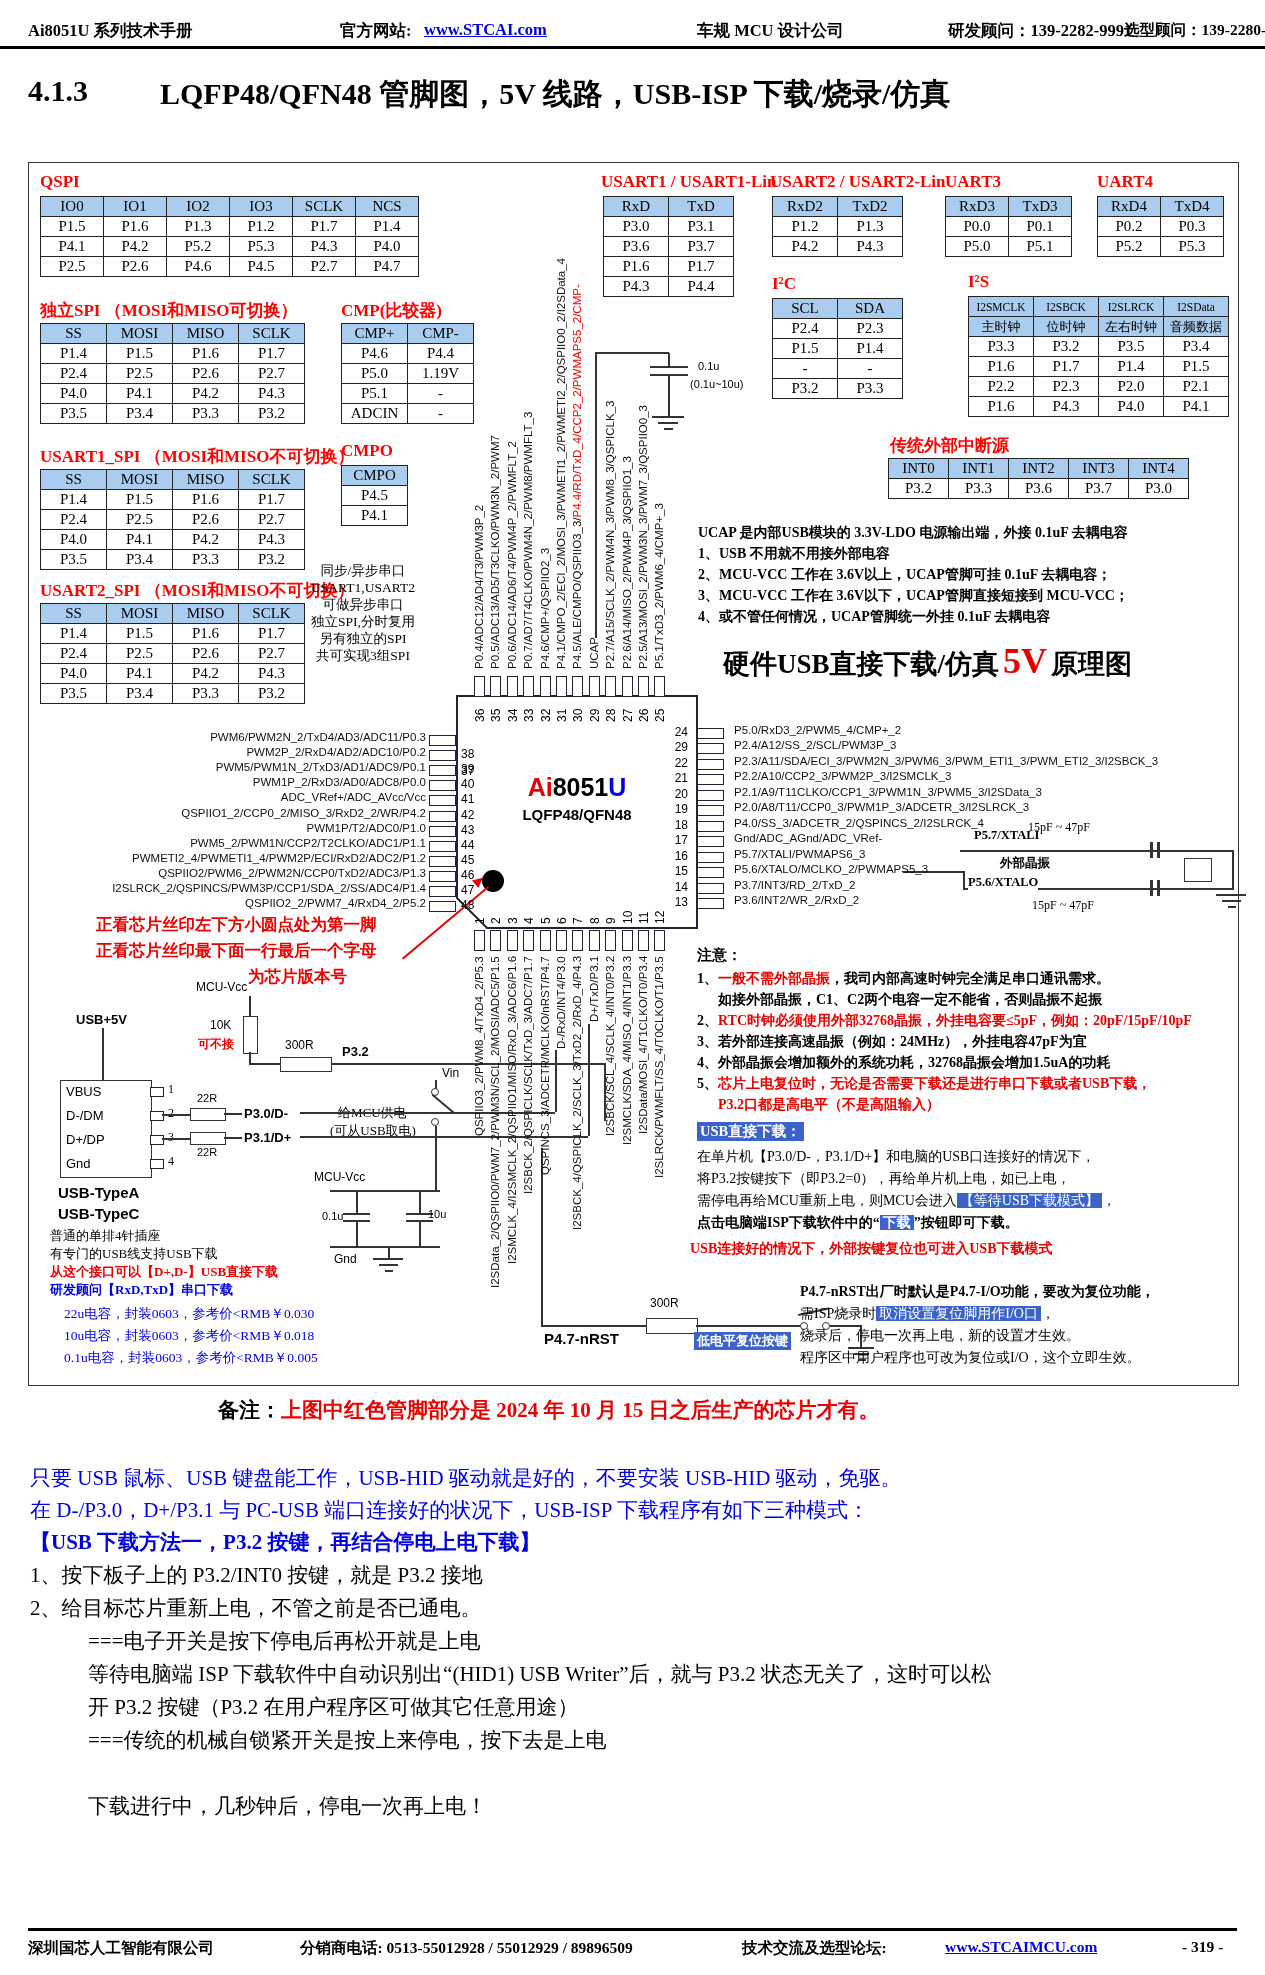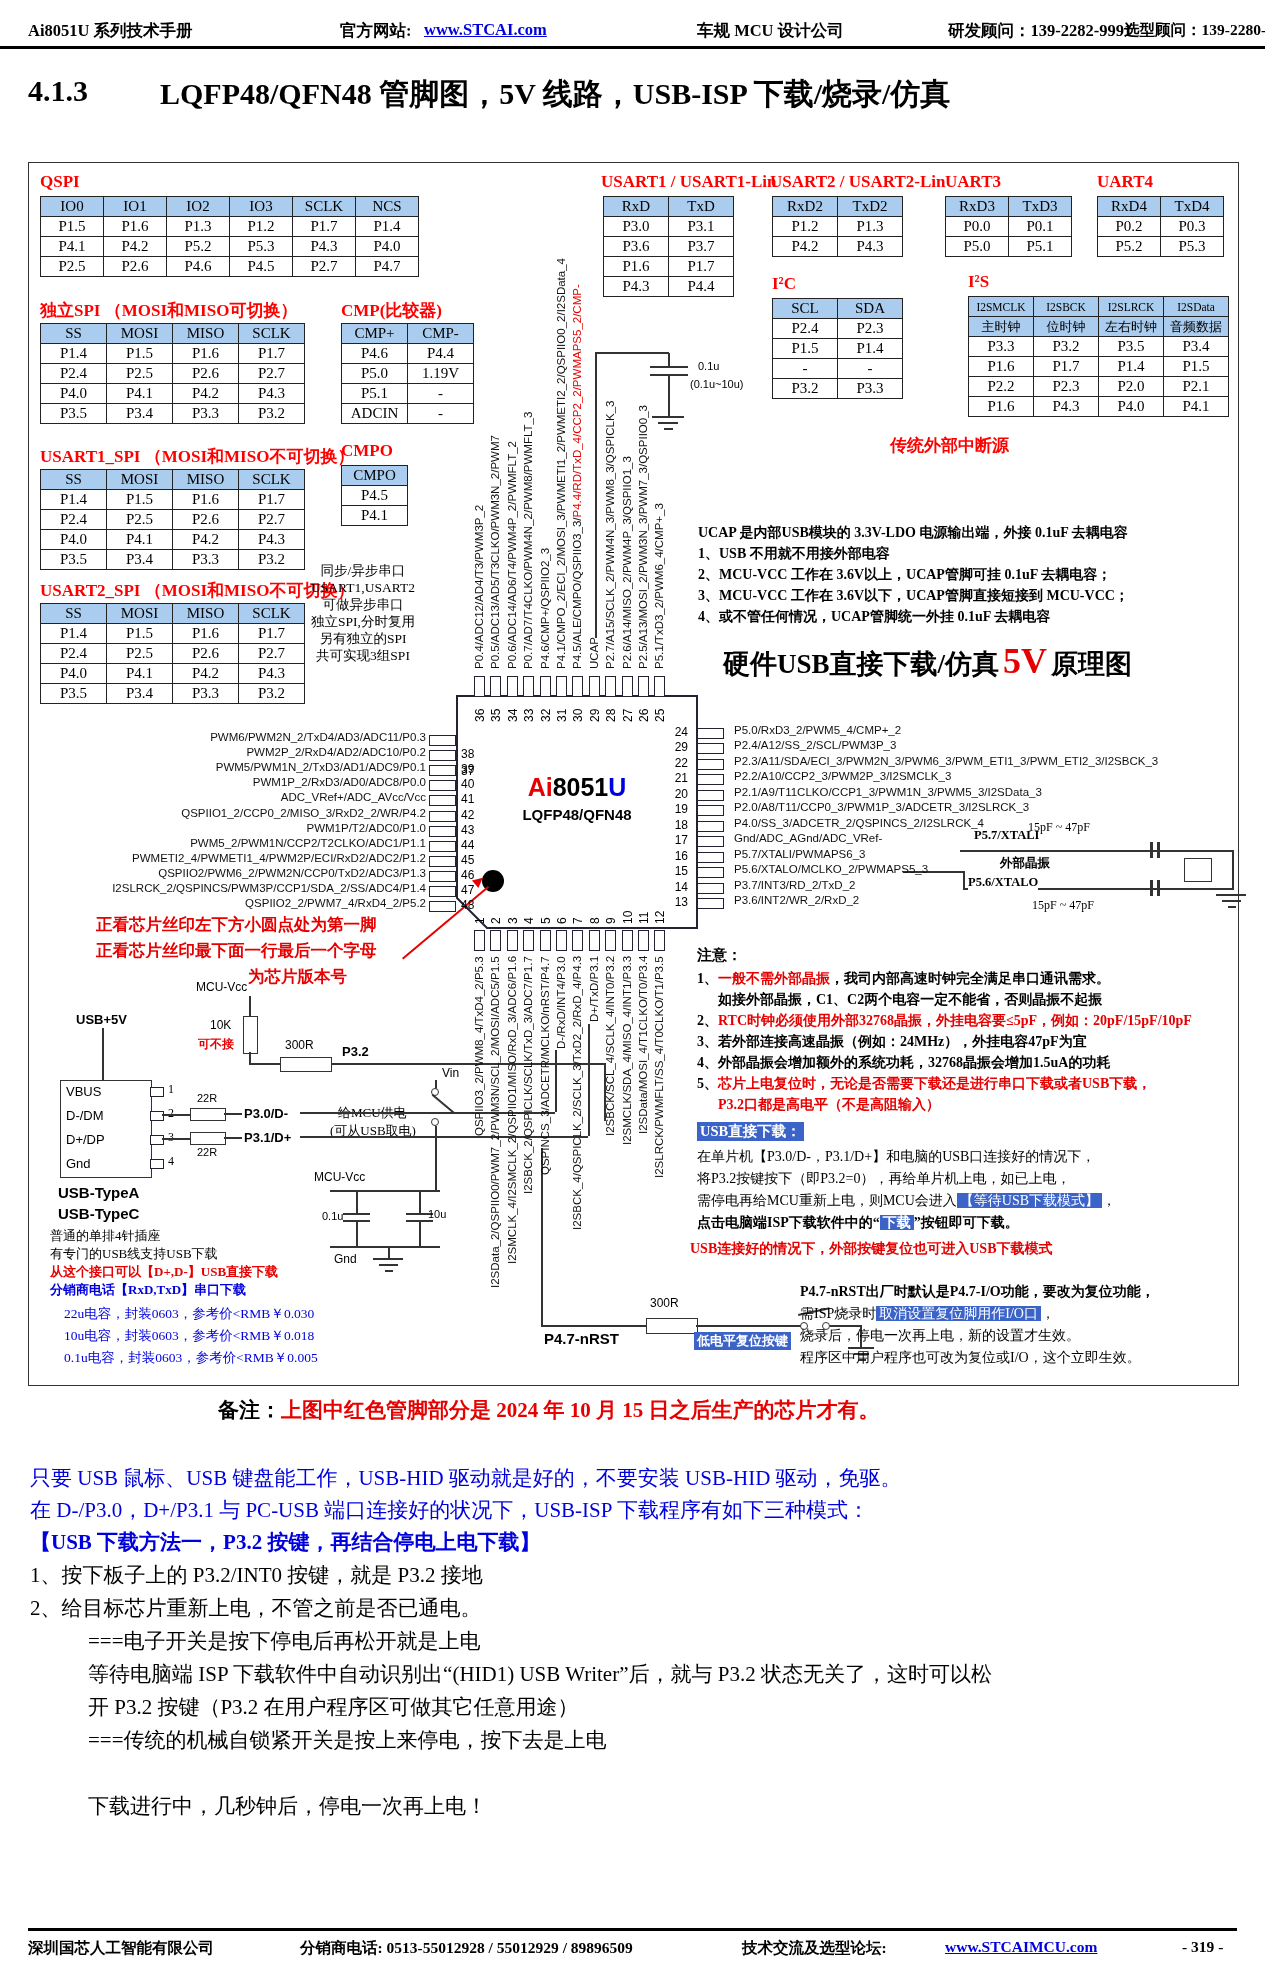--- a/index.html
+++ b/index.html
@@ -392,20 +392,38 @@
         <tr>
           <td>P1.6</td>
           <td>P4.3</td>
           <td>P4.0</td>
           <td>P4.1</td>
         </tr>
       </tbody>
     </table>
 
   <div class="tbl-title" style="left:890px;top:434px">传统外部中断源</div>
+  <table class="ptable" style="left:888px;top:458px;--cw:59px">
+      <tbody>
+        <tr>
+          <th>INT0</th>
+          <th>INT1</th>
+          <th>INT2</th>
+          <th>INT3</th>
+          <th>INT4</th>
+        </tr>
+        <tr>
+          <td>P3.2</td>
+          <td>P3.3</td>
+          <td>P3.6</td>
+          <td>P3.7</td>
+          <td>P3.0</td>
+        </tr>
+      </tbody>
+    </table>
 
   <div class="abs" style="left:698px;top:522px;font-size:14px;line-height:21px;font-weight:bold">
     <div>UCAP 是内部USB模块的 3.3V-LDO 电源输出端，外接 0.1uF 去耦电容</div>
       <div>1、USB 不用就不用接外部电容</div>
       <div>2、MCU-VCC 工作在 3.6V以上，UCAP管脚可挂 0.1uF 去耦电容；</div>
     <div>3、MCU-VCC 工作在 3.6V以下，UCAP管脚直接短接到 MCU-VCC；</div>
       <div>4、或不管任何情况，UCAP管脚统一外挂 0.1uF 去耦电容</div>
   </div>
 
   <div class="abs" style="left:723px;top:640px">
@@ -542,21 +560,21 @@
   <div class="wh" style="left:224px;top:1137px;width:18px"></div>
   <div class="abs sans" style="left:197px;top:1146px;font-size:11px">22R</div>
   <div class="abs sans b" style="left:244px;top:1130px;font-size:13px">P3.1/D+</div>
   <div class="wh" style="left:300px;top:1136px;width:288px"></div>
   <div class="wv" style="left:588px;top:1024px;height:112px"></div>
   <div class="abs sans b" style="left:58px;top:1184px;font-size:15px">USB-TypeA</div>
   <div class="abs sans b" style="left:58px;top:1205px;font-size:15px">USB-TypeC</div>
   <div class="abs" style="left:50px;top:1227px;font-size:13px">普通的单排4针插座</div>
   <div class="abs" style="left:50px;top:1245px;font-size:13px">有专门的USB线支持USB下载</div>
   <div class="abs b red" style="left:50px;top:1263px;font-size:13px">从这个接口可以【D+,D-】USB直接下载</div>
-  <div class="abs b blue" style="left:50px;top:1281px;font-size:13px">分销商电话【RxD,TxD】串口下载</div>
+  <div class="abs b blue" style="left:50px;top:1281px;font-size:13px">研发顾问【RxD,TxD】串口下载</div>
   <div class="abs blue" style="left:64px;top:1305px;font-size:13.5px">22u电容，封装0603，参考价&lt;RMB￥0.030</div>
   <div class="abs blue" style="left:64px;top:1327px;font-size:13.5px">10u电容，封装0603，参考价&lt;RMB￥0.018</div>
   <div class="abs blue" style="left:64px;top:1349px;font-size:13.5px">0.1u电容，封装0603，参考价&lt;RMB￥0.005</div>
 
   <div class="note14" style="left:697px;top:946px;font-size:15px">注意：</div>
   <div class="note14" style="left:697px;top:970px"><span>1、</span><span class="red">一般不需外部晶振</span><span>，我司内部高速时钟完全满足串口通讯需求。</span></div>
   <div class="note14" style="left:718px;top:991px">如接外部晶振，C1、C2两个电容一定不能省，否则晶振不起振</div>
   <div class="note14" style="left:697px;top:1012px"><span>2、</span><span class="red">RTC时钟必须使用外部32768晶振，外挂电容要≤5pF，例如：20pF/15pF/10pF</span></div>
   <div class="note14" style="left:697px;top:1033px">3、若外部连接高速晶振（例如：24MHz），外挂电容47pF为宜</div>
   <div class="note14" style="left:697px;top:1054px">4、外部晶振会增加额外的系统功耗，32768晶振会增加1.5uA的功耗</div>

